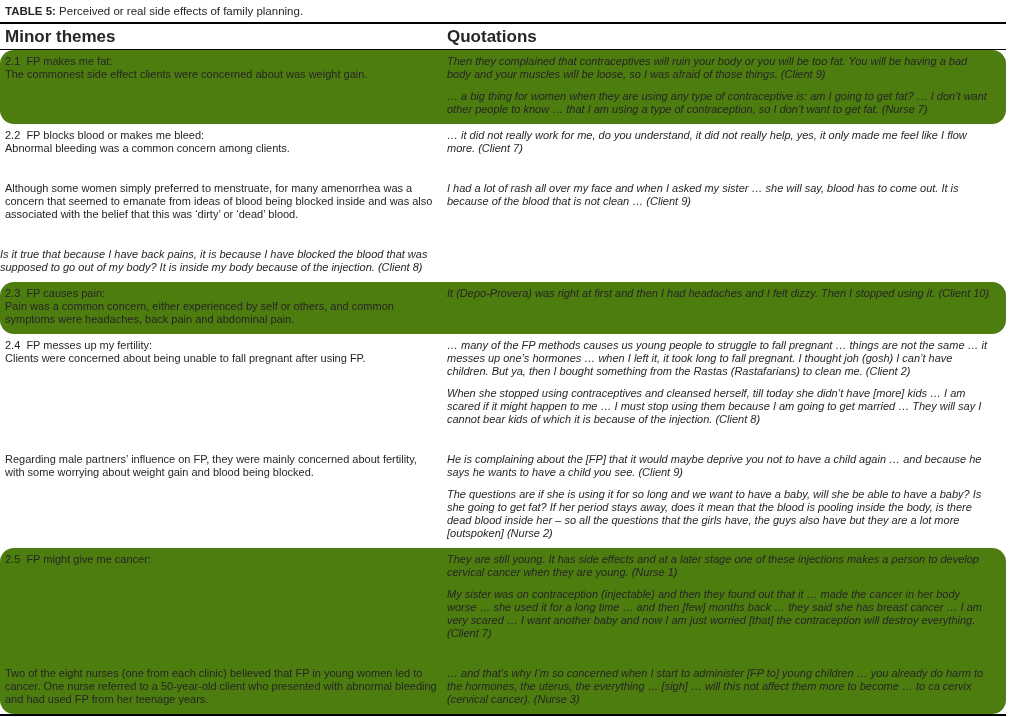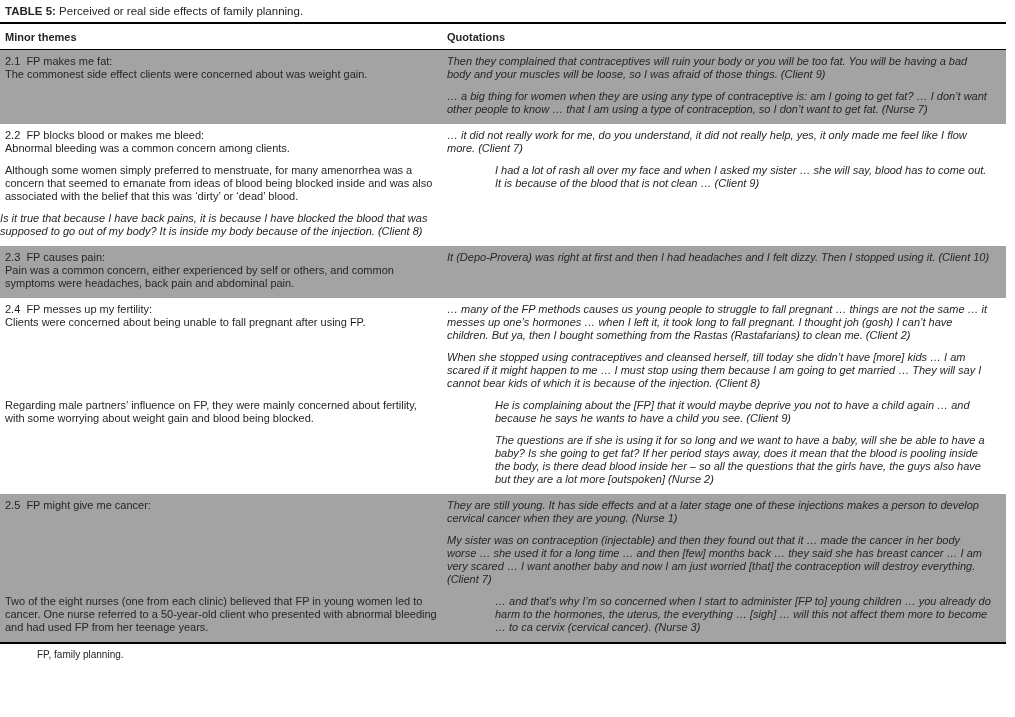--- a/index.html
+++ b/index.html
@@ -20,35 +20,35 @@
     padding-left: 5px;
     padding-bottom: 3px;
   }
   .title .title-label { font-weight: bold; }
   .rule-thick { border-bottom: 2px solid #000; }
 
   .head-row {
     display: grid;
     grid-template-columns: 447px 1fr;
     font-weight: bold;
-    font-size: 11px;
+    font-size: 17px;
     line-height: 14px;
     padding: 6px 0 5px 0;
     border-bottom: 1.5px solid #000;
   }
   .head-row .hcell-left { padding-left: 5px; }
 
   .band { padding: 5px 0 8px 0; }
-  .band.shaded { background: #a3a3a3; }
+  .band.shaded { background: #4d7c0f; border-radius: 14px; }
 
   .subrow {
     display: grid;
     grid-template-columns: 447px 1fr;
   }
-  .subrow + .subrow { margin-top: 9px; gap: 48px; }
+  .subrow + .subrow { margin-top: 27px; }
 
   .cell-theme { padding: 0 10px 0 5px; }
   .cell-quotes { padding-right: 14px; }
 
   .t-head, .t-text, .q {
     font-size: 11px;
     line-height: 13px;
   }
   .t-head { white-space: pre-wrap; }
   .q {

